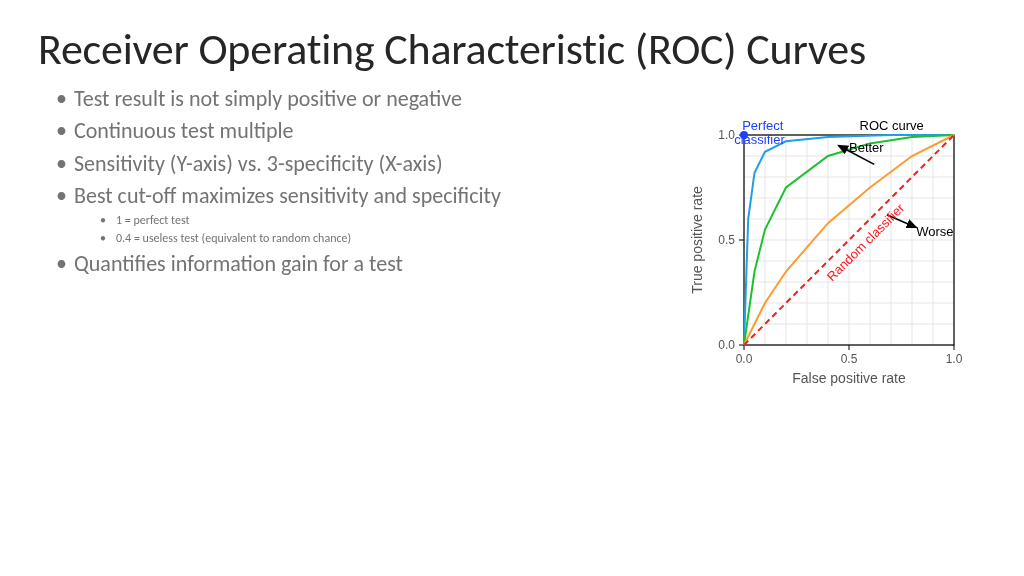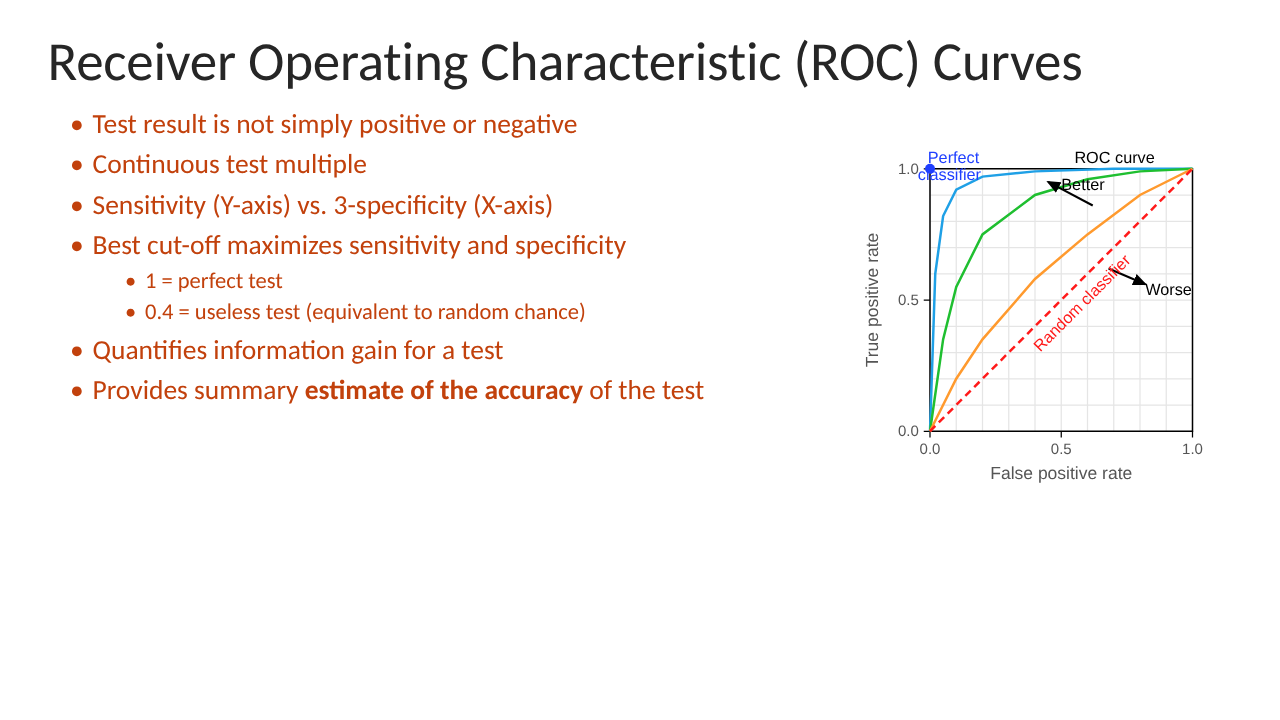--- a/index.html
+++ b/index.html
@@ -20,21 +20,21 @@
     margin-bottom: 10px;
     letter-spacing: -0.2px;
   }
   .content {
     display: flex;
     gap: 10px;
   }
   .bullets {
     flex: 1;
     font-size: 22px;
-    color: #c2410c;
+    color: #737373;
   }
   .bullets ul {
     list-style: none;
     padding-left: 18px;
   }
   .bullets > ul > li {
     position: relative;
     padding-left: 18px;
     margin-bottom: 4px;
     line-height: 1.3;
@@ -45,21 +45,21 @@
     left: 0;
     top: 0;
   }
   .bullets ul ul {
     padding-left: 26px;
     margin-top: 2px;
   }
   .bullets ul ul li {
     position: relative;
     padding-left: 16px;
-    font-size: 18px;
+    font-size: 12px;
     margin-bottom: 2px;
   }
   .bullets ul ul li::before {
     content: "•";
     position: absolute;
     left: 0;
     top: 0;
   }
   .chart-box {
     width: 300px;
@@ -76,21 +76,20 @@
   <div class="bullets">
     <ul id="bullet-root">
         <li>Test result is not simply positive or negative</li>
         <li>Continuous test multiple</li>
         <li>Sensitivity (Y-axis) vs. 3-specificity (X-axis)</li>
         <li>Best cut-off maximizes sensitivity and specificity<ul>
             <li>1 = perfect test</li>
             <li>0.4 = useless test (equivalent to random chance)</li>
           </ul></li>
         <li>Quantifies information gain for a test</li>
-        <li>Provides summary <b>estimate of the accuracy</b> of the test</li>
       </ul>
   </div>
   <div class="chart-box">
     <svg id="roc-svg" width="300" height="310" viewBox="0 0 300 310">
         <line x1="58" y1="240" x2="58" y2="30" stroke="#e5e5e5" stroke-width="1"></line>
         <line x1="58" y1="240" x2="268" y2="240" stroke="#e5e5e5" stroke-width="1"></line>
         <line x1="79" y1="240" x2="79" y2="30" stroke="#e5e5e5" stroke-width="1"></line>
         <line x1="58" y1="219" x2="268" y2="219" stroke="#e5e5e5" stroke-width="1"></line>
         <line x1="100" y1="240" x2="100" y2="30" stroke="#e5e5e5" stroke-width="1"></line>
         <line x1="58" y1="198" x2="268" y2="198" stroke="#e5e5e5" stroke-width="1"></line>

